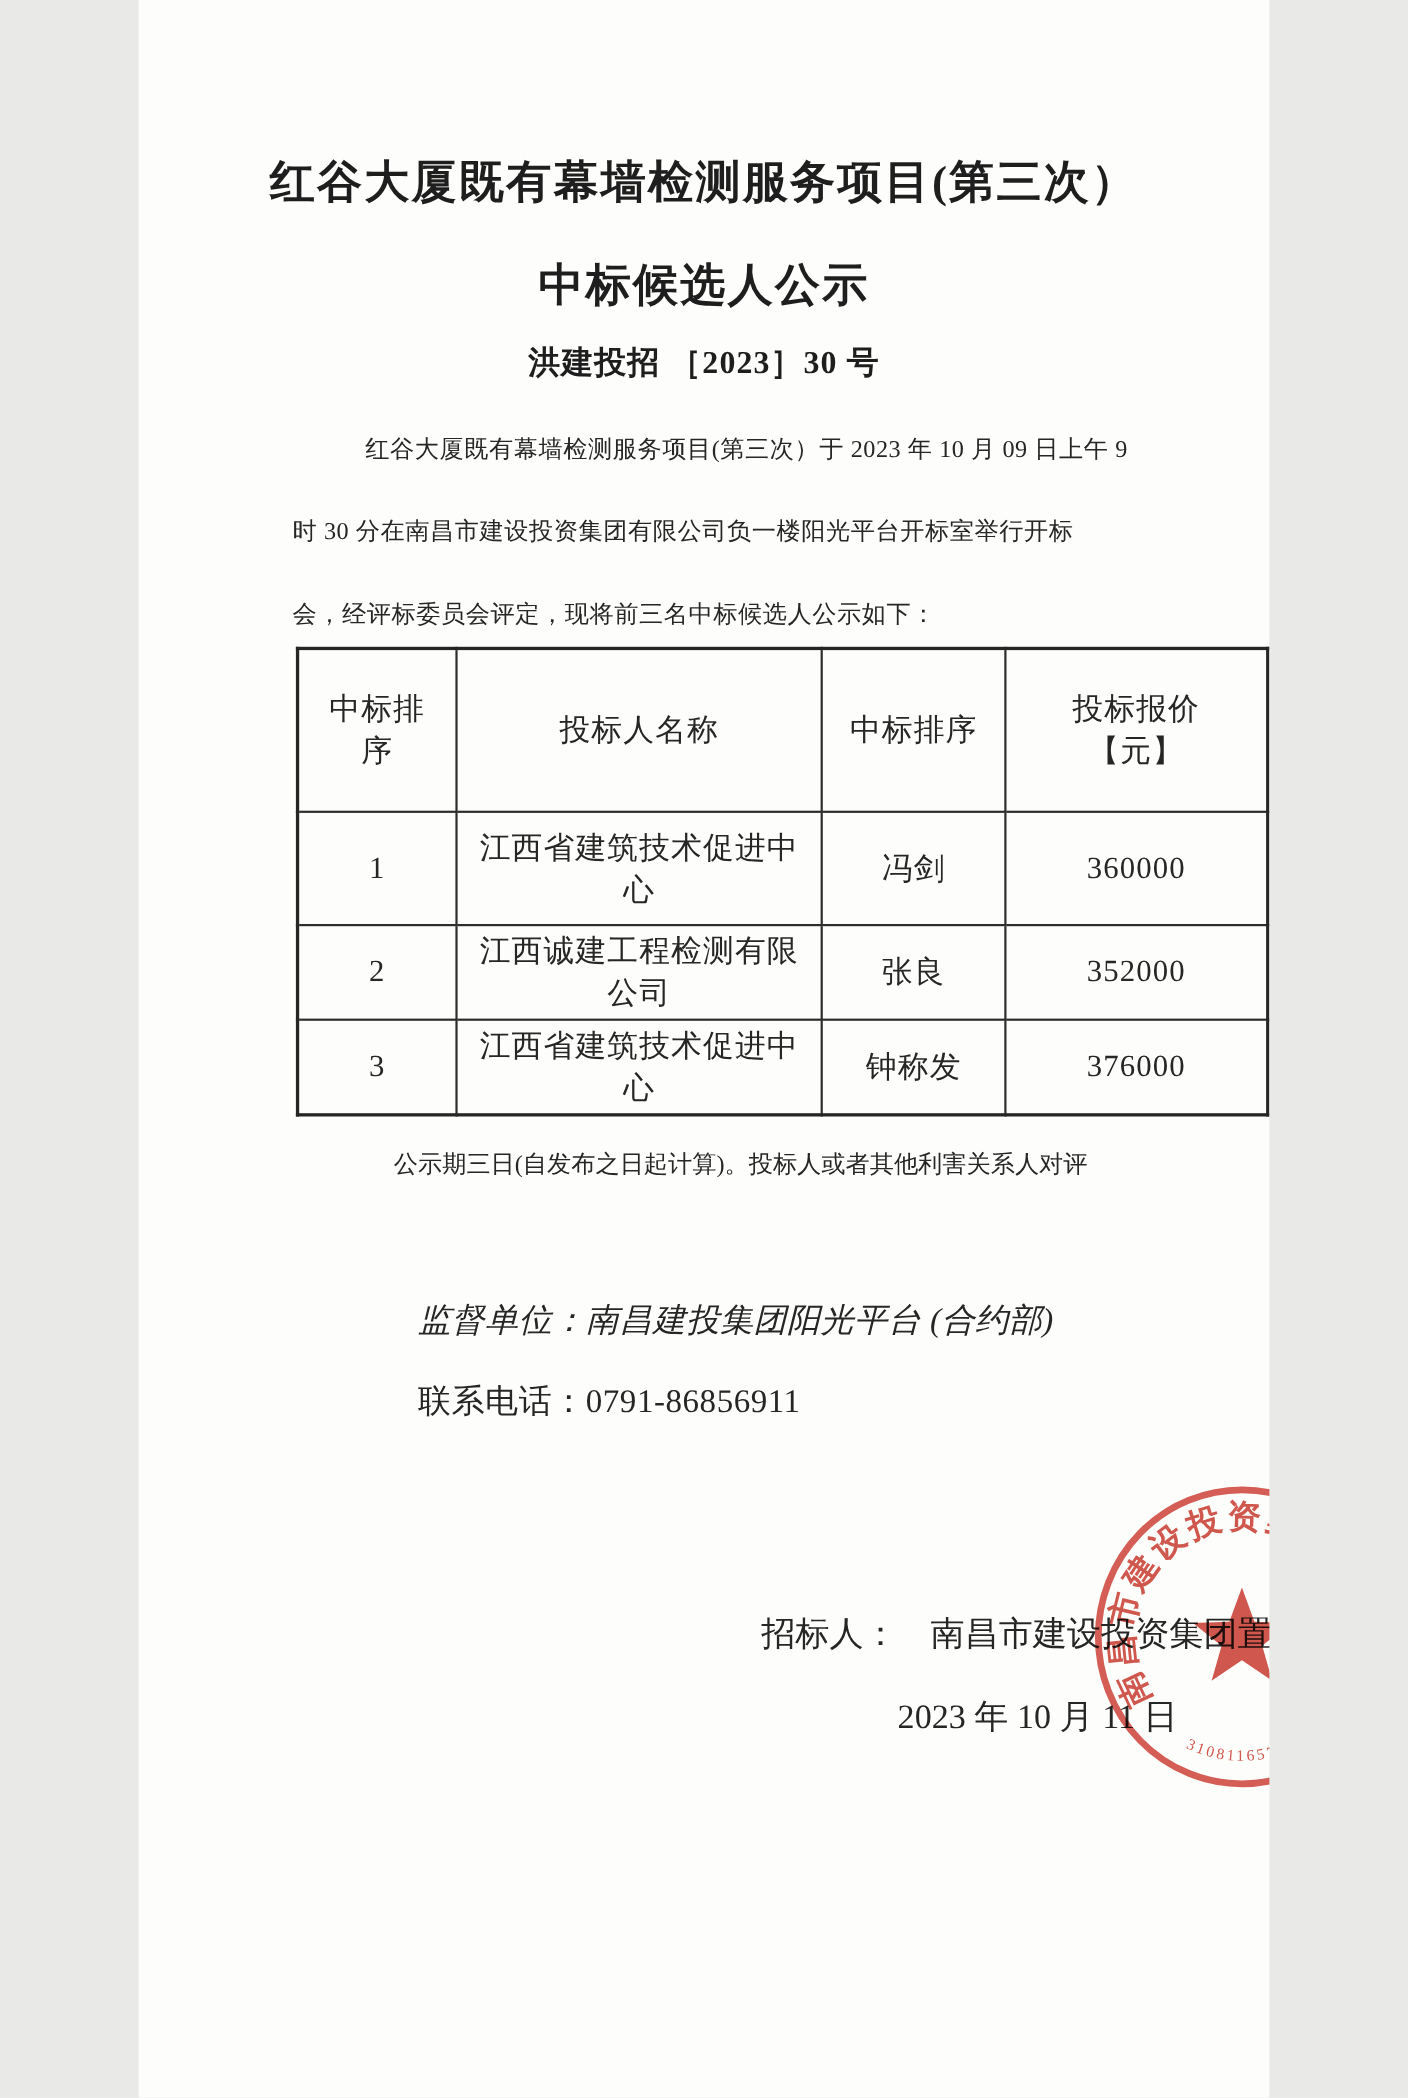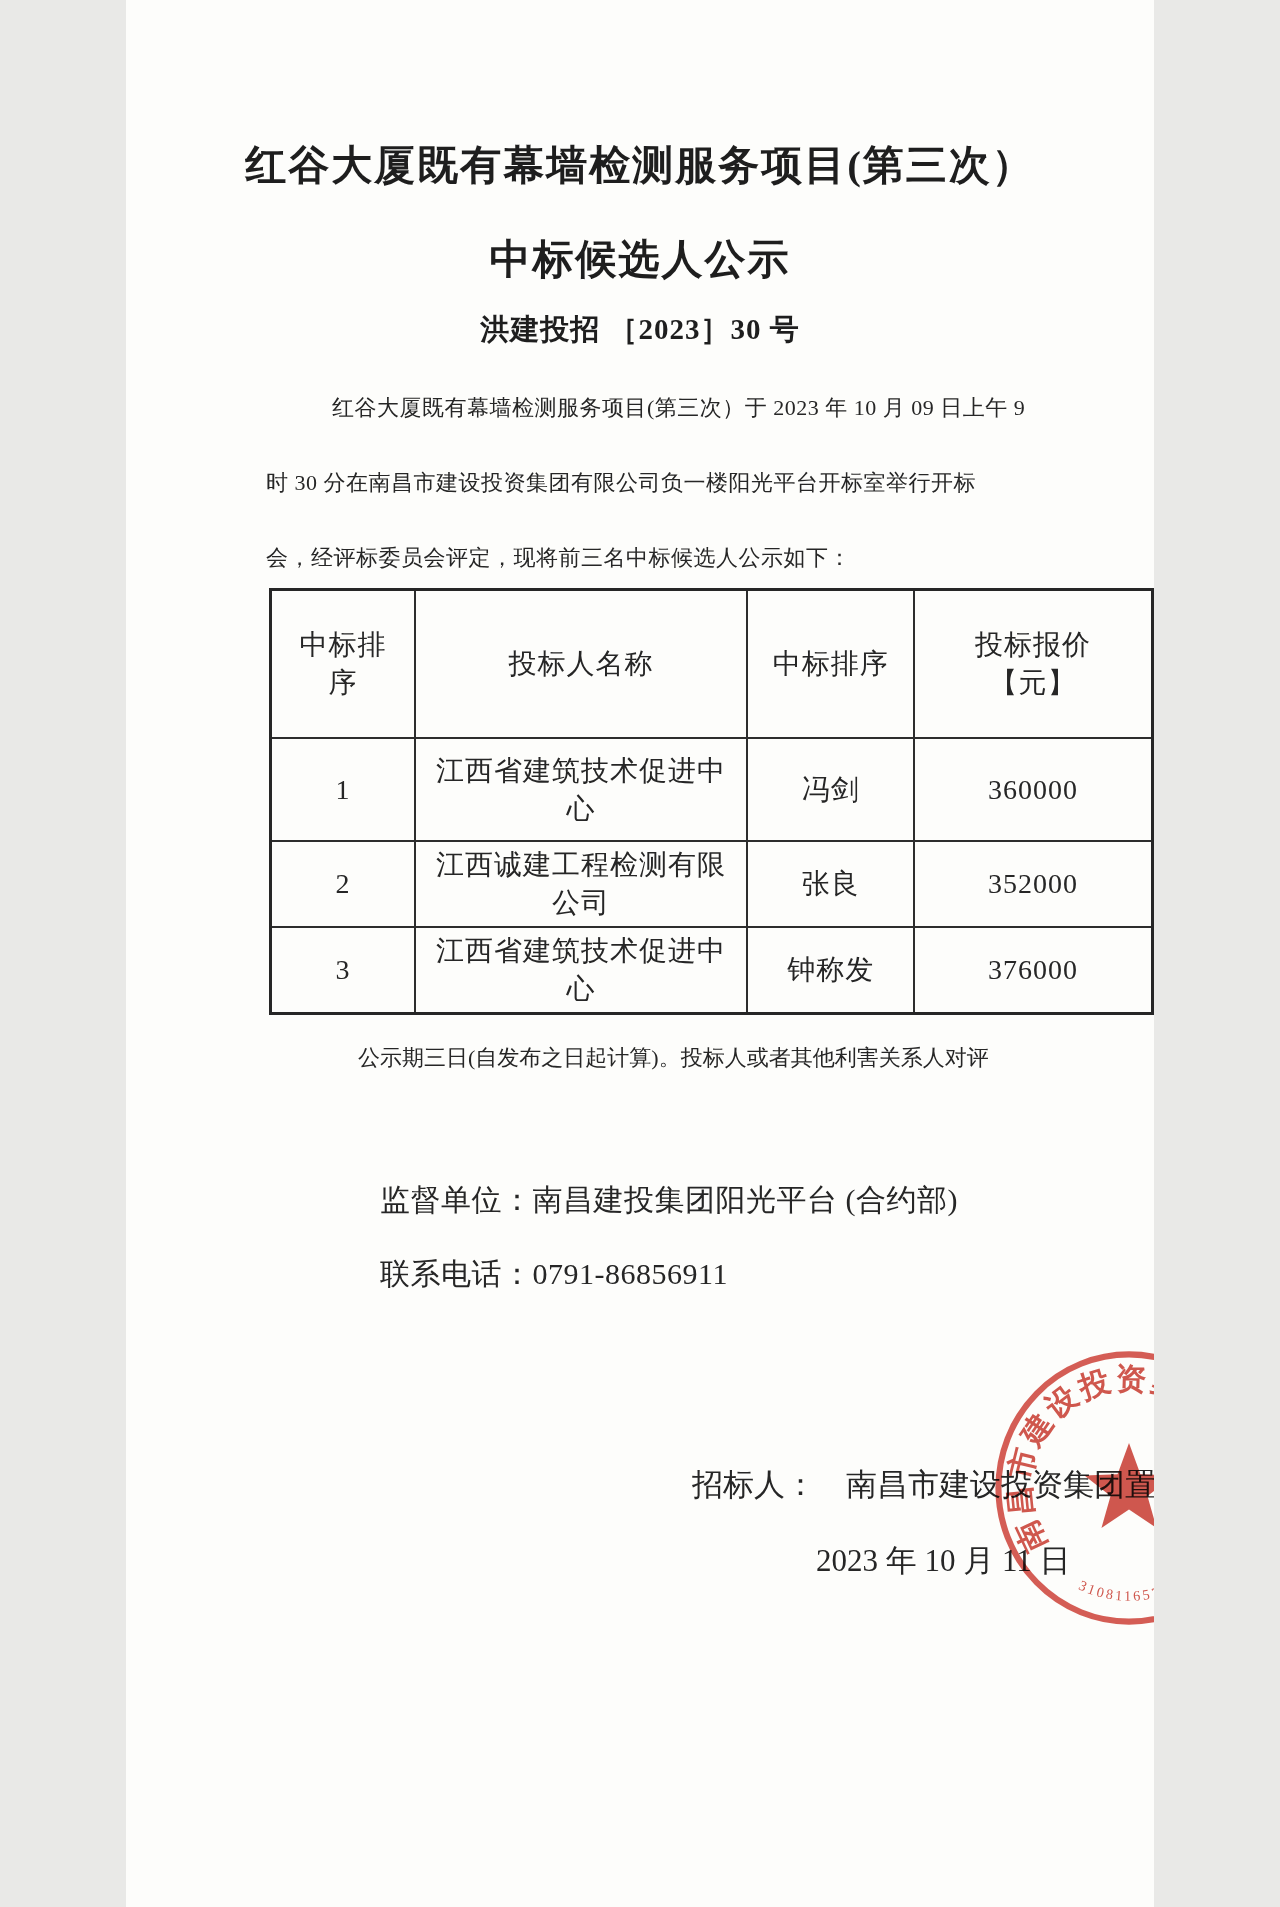--- a/index.html
+++ b/index.html
@@ -86,21 +86,21 @@
   .notice .body-line:first-child { text-indent: 92px; }
 
   .contact-line {
     position: absolute;
     left: 254px;
     font-size: 30px;
     color: #262626;
     white-space: nowrap;
     letter-spacing: 0.5px;
   }
-  .supervisor { top: 1180px; }
+  .supervisor { top: 1180px; font-style: italic; }
   .phone { top: 1254px; }
 
   .bidder-line {
     position: absolute;
     left: 566px;
     top: 1464px;
     font-size: 31px;
     color: #262626;
     white-space: nowrap;
   }

